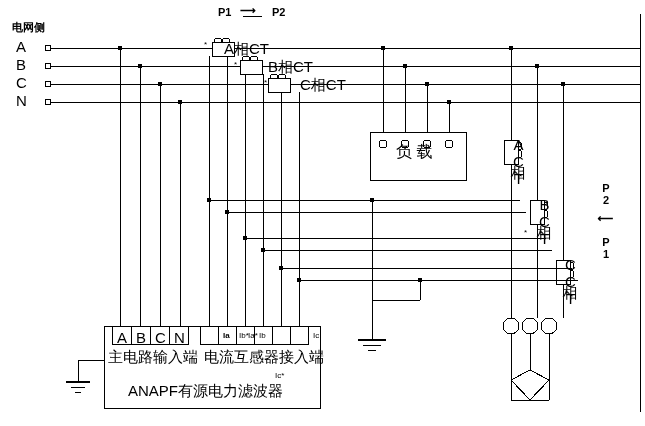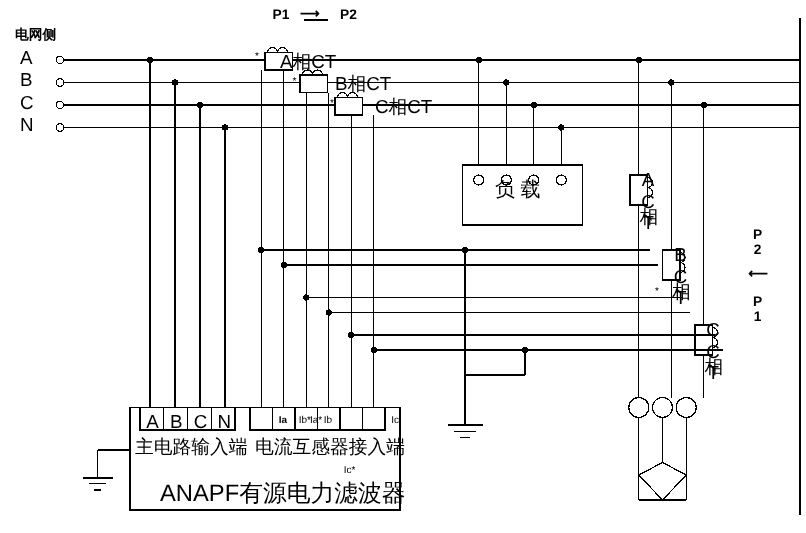--- a/index.html
+++ b/index.html
@@ -198,13 +198,13 @@
 
 <div class="lbl tiny" style="left:203px; top:331px;margin-left:45px;">Ia*</div>
 <div class="lbl tiny" style="left:223px; top:331px;font-weight:bold;">Ia</div>
 <div class="lbl tiny" style="left:239px; top:331px;text-align:center;">Ib*</div>
 <div class="lbl tiny" style="left:259px; top:331px;text-align:right;">Ib</div>
 <div class="lbl tiny" style="left:275px; top:331px;margin-top:40px;">Ic*</div>
 <div class="lbl tiny" style="left:295px; top:331px;margin-left:18px;">Ic</div>
 
 <div class="lbl small" style="left:108px; top:348px;">主电路输入端</div>
 <div class="lbl small" style="left:204px; top:348px;">电流互感器接入端</div>
-<div class="lbl" style="left:128px; top:382px; font-size:19px;">ANAPF有源电力滤波器</div>
+<div class="lbl" style="left:128px; top:382px; font-size:15px;">ANAPF有源电力滤波器</div>
 
 </body></html>

